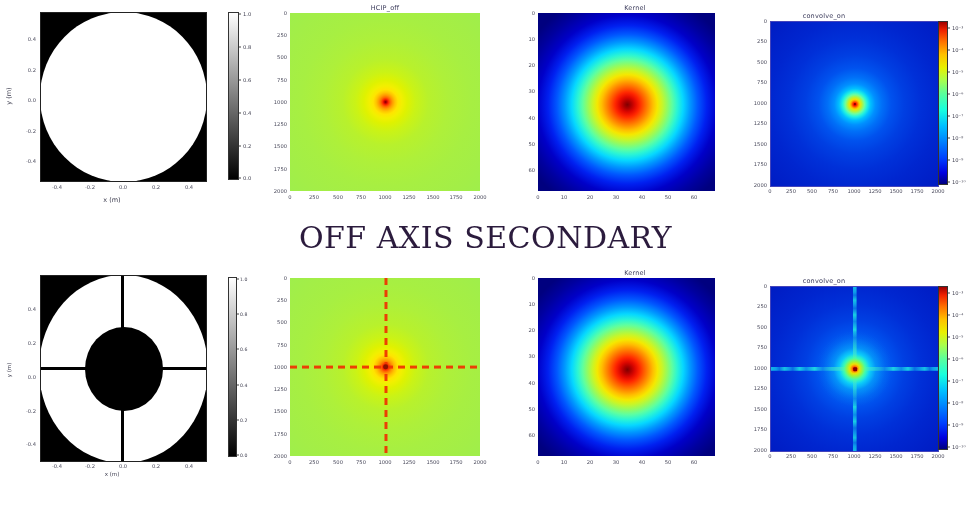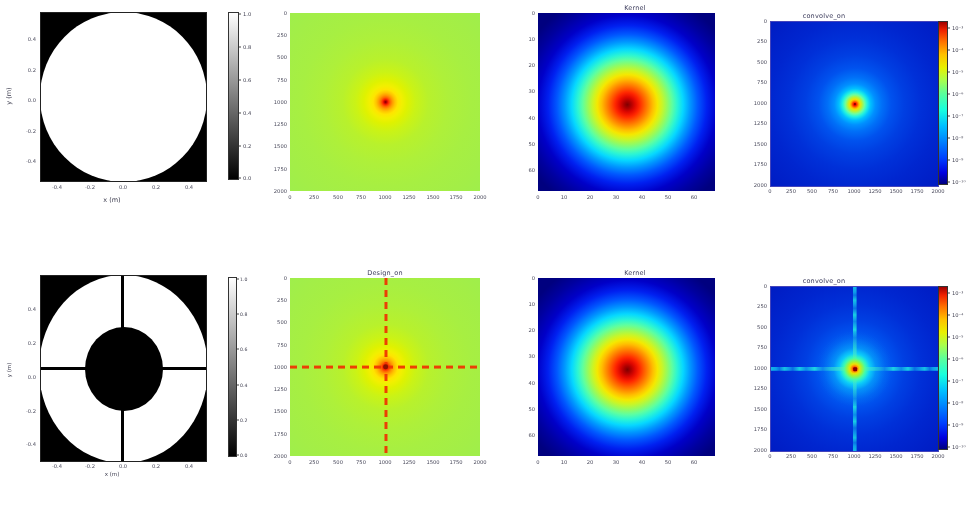--- a/index.html
+++ b/index.html
@@ -170,20 +170,21 @@
     <div class="cbtick" style="left:15px;top:68px;">0.6</div>
     <div class="cbdash" style="left:11px;top:101px;"></div>
     <div class="cbtick" style="left:15px;top:101px;">0.4</div>
     <div class="cbdash" style="left:11px;top:134px;"></div>
     <div class="cbtick" style="left:15px;top:134px;">0.2</div>
     <div class="cbdash" style="left:11px;top:166px;"></div>
     <div class="cbtick" style="left:15px;top:166px;">0.0</div>
   </div>
 
   <div class="panel" style="left:255px;top:0;width:260px;height:215px;">
+    <div class="plot-title" style="left:0;top:4px;">HCIP_off</div>
     <div class="axes" style="left:35px;top:13px;width:190px;height:178px;">
       <div class="field f-hcip"></div>
     </div>
     <div class="tick y" style="left:12px;top:13px;width:20px;">0</div>
     <div class="tick y" style="left:12px;top:35px;width:20px;">250</div>
     <div class="tick y" style="left:12px;top:57px;width:20px;">500</div>
     <div class="tick y" style="left:12px;top:80px;width:20px;">750</div>
     <div class="tick y" style="left:12px;top:102px;width:20px;">1000</div>
     <div class="tick y" style="left:12px;top:124px;width:20px;">1250</div>
     <div class="tick y" style="left:12px;top:146px;width:20px;">1500</div>
@@ -260,20 +261,21 @@
     <div class="cbdash" style="left:10px;top:95px;"></div>
     <div class="cbtick" style="left:14px;top:95px;">10⁻⁷</div>
     <div class="cbdash" style="left:10px;top:117px;"></div>
     <div class="cbtick" style="left:14px;top:117px;">10⁻⁸</div>
     <div class="cbdash" style="left:10px;top:139px;"></div>
     <div class="cbtick" style="left:14px;top:139px;">10⁻⁹</div>
     <div class="cbdash" style="left:10px;top:161px;"></div>
     <div class="cbtick" style="left:14px;top:161px;">10⁻¹⁰</div>
   </div>
 
+  <div class="caption" style="left:0;top:220px;">OFF AXIS SECONDARY</div>
 
   <div class="panel" style="left:0;top:265px;width:250px;height:215px;">
     <div class="axes framed" style="left:40px;top:10px;width:165px;height:185px;">
       <div class="aperture"></div>
       <div class="disk" style="left:-2px;top:-1px;width:169px;height:188px;"></div>
       <div class="obsc" style="left:44px;top:51px;width:78px;height:84px;"></div>
       <div class="vane-v" style="left:80px;top:0;width:3px;height:185px;"></div>
       <div class="vane-h" style="left:0;top:91px;width:165px;height:3px;"></div>
     </div>
     <div class="tick y" style="left:18px;top:44px;width:18px;">0.4</div>
@@ -300,21 +302,20 @@
     <div class="cbtick" style="left:12px;top:72px;font-size:4.6px;">0.6</div>
     <div class="cbdash" style="left:9px;top:108px;"></div>
     <div class="cbtick" style="left:12px;top:108px;font-size:4.6px;">0.4</div>
     <div class="cbdash" style="left:9px;top:143px;"></div>
     <div class="cbtick" style="left:12px;top:143px;font-size:4.6px;">0.2</div>
     <div class="cbdash" style="left:9px;top:178px;"></div>
     <div class="cbtick" style="left:12px;top:178px;font-size:4.6px;">0.0</div>
   </div>
 
   <div class="panel" style="left:255px;top:265px;width:260px;height:215px;">
-    <div class="plot-title" style="left:0;top:4px;">Design_on</div>
     <div class="axes" style="left:35px;top:13px;width:190px;height:178px;">
       <div class="field f-hcip"></div>
       <div class="dash-v"></div>
       <div class="dash-h"></div>
       <div class="dcore"></div>
     </div>
     <div class="tick y" style="left:12px;top:13px;width:20px;">0</div>
     <div class="tick y" style="left:12px;top:35px;width:20px;">250</div>
     <div class="tick y" style="left:12px;top:57px;width:20px;">500</div>
     <div class="tick y" style="left:12px;top:80px;width:20px;">750</div>

